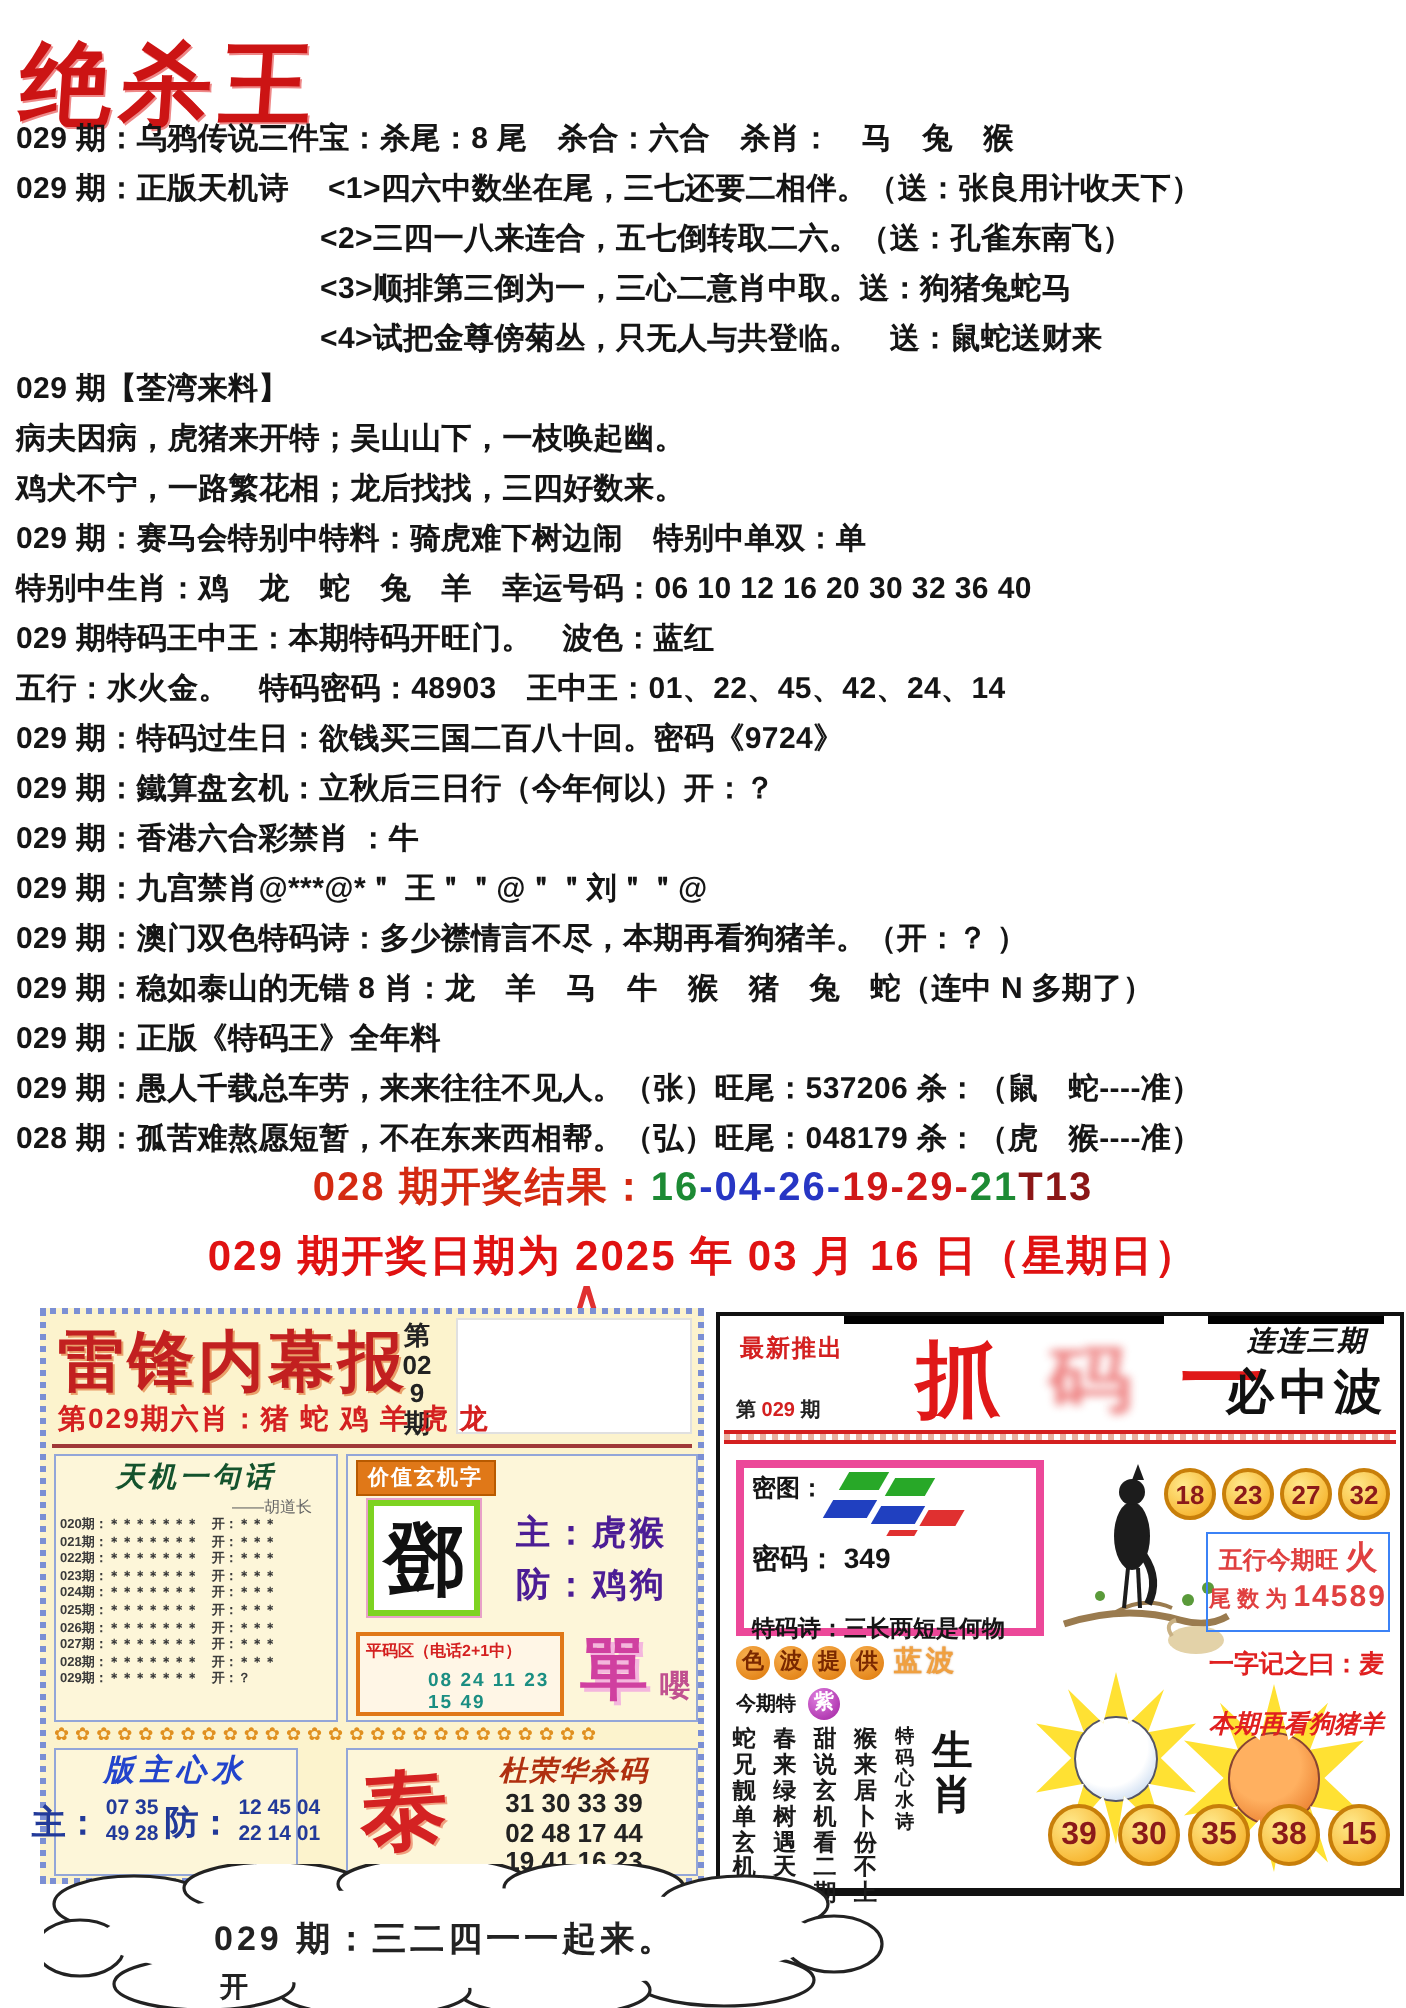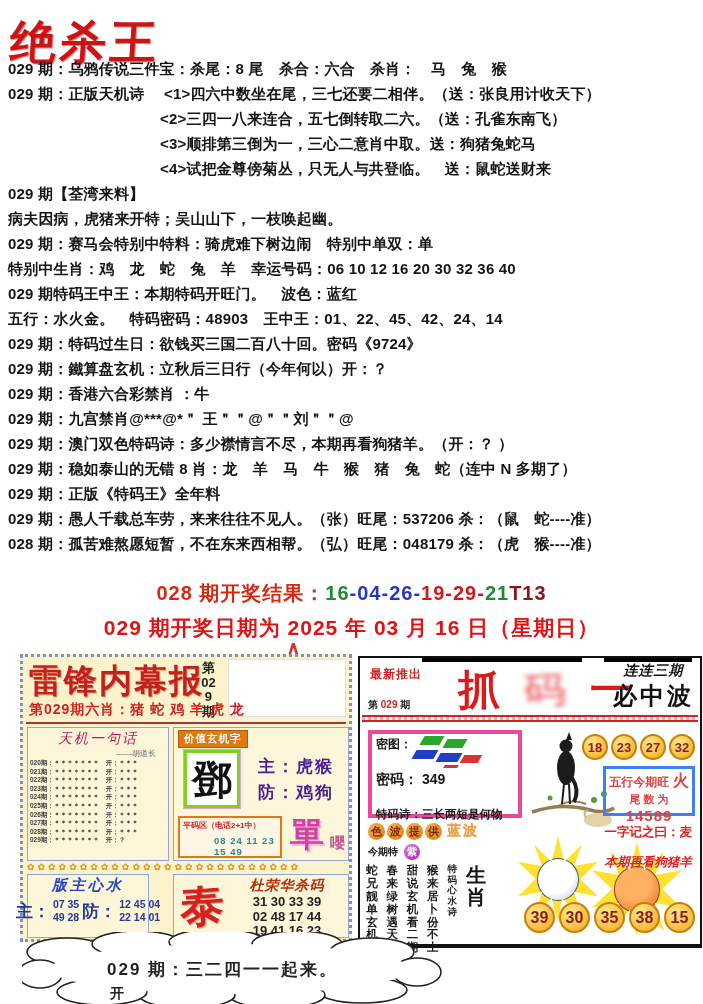--- a/index.html
+++ b/index.html
@@ -39,21 +39,21 @@
     font-size:33px; font-weight:900; color:#c22020; letter-spacing:2px;
     text-shadow:1px 1px 0 #e9a06a; }
   .vtext { width:1.15em; word-break:break-all; line-height:1.12; text-align:center; }
   .lp-issue { position:absolute; left:178px; top:4px; font-size:13px; font-weight:800; color:#222; }
   .lp-white { position:absolute; right:3px; top:2px; width:118px; height:58px;
     background:#fff; border:1px solid #e0e0e0; }
   .lp-six { position:absolute; left:6px; top:44px; font-size:14px; font-weight:800; color:#d42020; letter-spacing:1px;}
   .lp-hr { position:absolute; left:3px; right:3px; top:65px; border-top:2px solid #a03838; }
   .lp-box { position:absolute; border:1px solid #93a6d8; background:#fdf6d9; }
   .tianji { left:4px; top:70px; width:142px; height:134px; padding:2px; }
-  .tianji-h { text-align:center; color:#be185d; font-weight:400; font-size:14px;
+  .tianji-h { text-align:center; color:#14532d; font-weight:700; font-size:14px;
     font-style:italic; letter-spacing:2px; }
   .tianji-a { text-align:right; font-size:8px; color:#666; padding-right:10px; }
   .tianji-r { font-size:6.5px; line-height:8.6px; font-weight:700; color:#3a3a3a; white-space:pre; }
   .micro { left:150px; top:70px; width:176px; height:134px; }
   .mx-h { position:absolute; left:4px; top:2px; background:#e07818; border:1px solid #b85a00;
     color:#fff; font-size:10.5px; font-weight:800; padding:1px 5px; letter-spacing:1px; }
   .mx-char { position:absolute; left:10px; top:22px; width:56px; height:58px; background:#fff;
     border:3px solid #7ed321; outline:1px solid #e8a0c8;
     display:flex; align-items:center; justify-content:center;
     font-family:"DejaVu Serif",serif; font-size:40px; font-weight:900; color:#111; }
@@ -112,21 +112,21 @@
   .blk.r2{left:32px;top:29px;width:14px;height:3px;background:#e03030;}
   .secret .s2 { font-size:14px; margin-top:1px; }
   .secret .s3 { font-size:11.5px; margin-top:18px; }
   .bird { position:absolute; left:168px; top:70px; }
   .circle { display:inline-flex; align-items:center; justify-content:center;
     border-radius:50%; border:2px solid #c87f0a; color:#8b1a1a; font-weight:900;
     background:radial-gradient(circle at 35% 30%, #ffe98c, #f5a818); }
   .tcirc { position:absolute; right:5px; top:76px; display:flex; gap:3px; }
   .tcirc .circle { width:26px; height:26px; font-size:13px; }
   .wuxing { position:absolute; right:5px; top:108px; width:92px; height:50px;
-    border:3px solid #3b82f6; color:#e04040; font-weight:900; text-align:center; padding:2px 0;}
+    border:1px solid #3b82f6; color:#e04040; font-weight:900; text-align:center; padding:2px 0;}
   .wuxing .w1 { font-size:12px; } .wuxing .w1 b { font-size:16px; }
   .wuxing .w2 { font-size:11px; } .wuxing .w2 b { font-size:15px; letter-spacing:1px; }
   .sebo { position:absolute; left:8px; top:164px; display:flex; align-items:center; gap:2px; }
   .coin { width:17px; height:17px; border-radius:50%; background:radial-gradient(circle at 35% 30%,#f8b050,#dd7708);
     color:#7a2800; font-size:11px; font-weight:900; text-align:center; line-height:17px; }
   .sebo .suffix { color:#f0a040; font-weight:900; font-size:14px; letter-spacing:2px;
     text-shadow:0 0 1px #c96; margin-left:3px; }
   .jinqite { position:absolute; left:8px; top:186px; display:flex; align-items:center; gap:6px;
     font-size:10px; font-weight:800; }
   .pball { width:16px; height:16px; border-radius:50%; background:radial-gradient(circle at 35% 30%,#e080e0,#a020a0);
@@ -157,20 +157,21 @@
   <div class="main-title">绝杀王</div>
 
   <div class="lines">
     <div class="line">029 期：乌鸦传说三件宝：杀尾：8 尾　杀合：六合　杀肖：　马　兔　猴</div>
     <div class="line">029 期：正版天机诗　 &lt;1&gt;四六中数坐在尾，三七还要二相伴。（送：张良用计收天下）</div>
     <div class="line ind">&lt;2&gt;三四一八来连合，五七倒转取二六。（送：孔雀东南飞）</div>
     <div class="line ind">&lt;3&gt;顺排第三倒为一，三心二意肖中取。送：狗猪兔蛇马</div>
     <div class="line ind">&lt;4&gt;试把金尊傍菊丛，只无人与共登临。　送：鼠蛇送财来</div>
     <div class="line">029 期【荃湾来料】</div>
     <div class="line">病夫因病，虎猪来开特；吴山山下，一枝唤起幽。</div>
+    <div class="line">鸡犬不宁，一路繁花相；龙后找找，三四好数来。</div>
     <div class="line">029 期：赛马会特别中特料：骑虎难下树边闹　特别中单双：单</div>
     <div class="line">特别中生肖：鸡　龙　蛇　兔　羊　幸运号码：06 10 12 16 20 30 32 36 40</div>
     <div class="line">029 期特码王中王：本期特码开旺门。　波色：蓝红</div>
     <div class="line">五行：水火金。　特码密码：48903　王中王：01、22、45、42、24、14</div>
     <div class="line">029 期：特码过生日：欲钱买三国二百八十回。密码《9724》</div>
     <div class="line">029 期：鐵算盘玄机：立秋后三日行（今年何以）开：？</div>
     <div class="line pair">
       <span>029 期：香港六合彩禁肖 ：牛</span>
     </div>
     <div class="line">029 期：九宫禁肖@***@*＂ 王＂＂@＂＂刘＂＂@</div>

